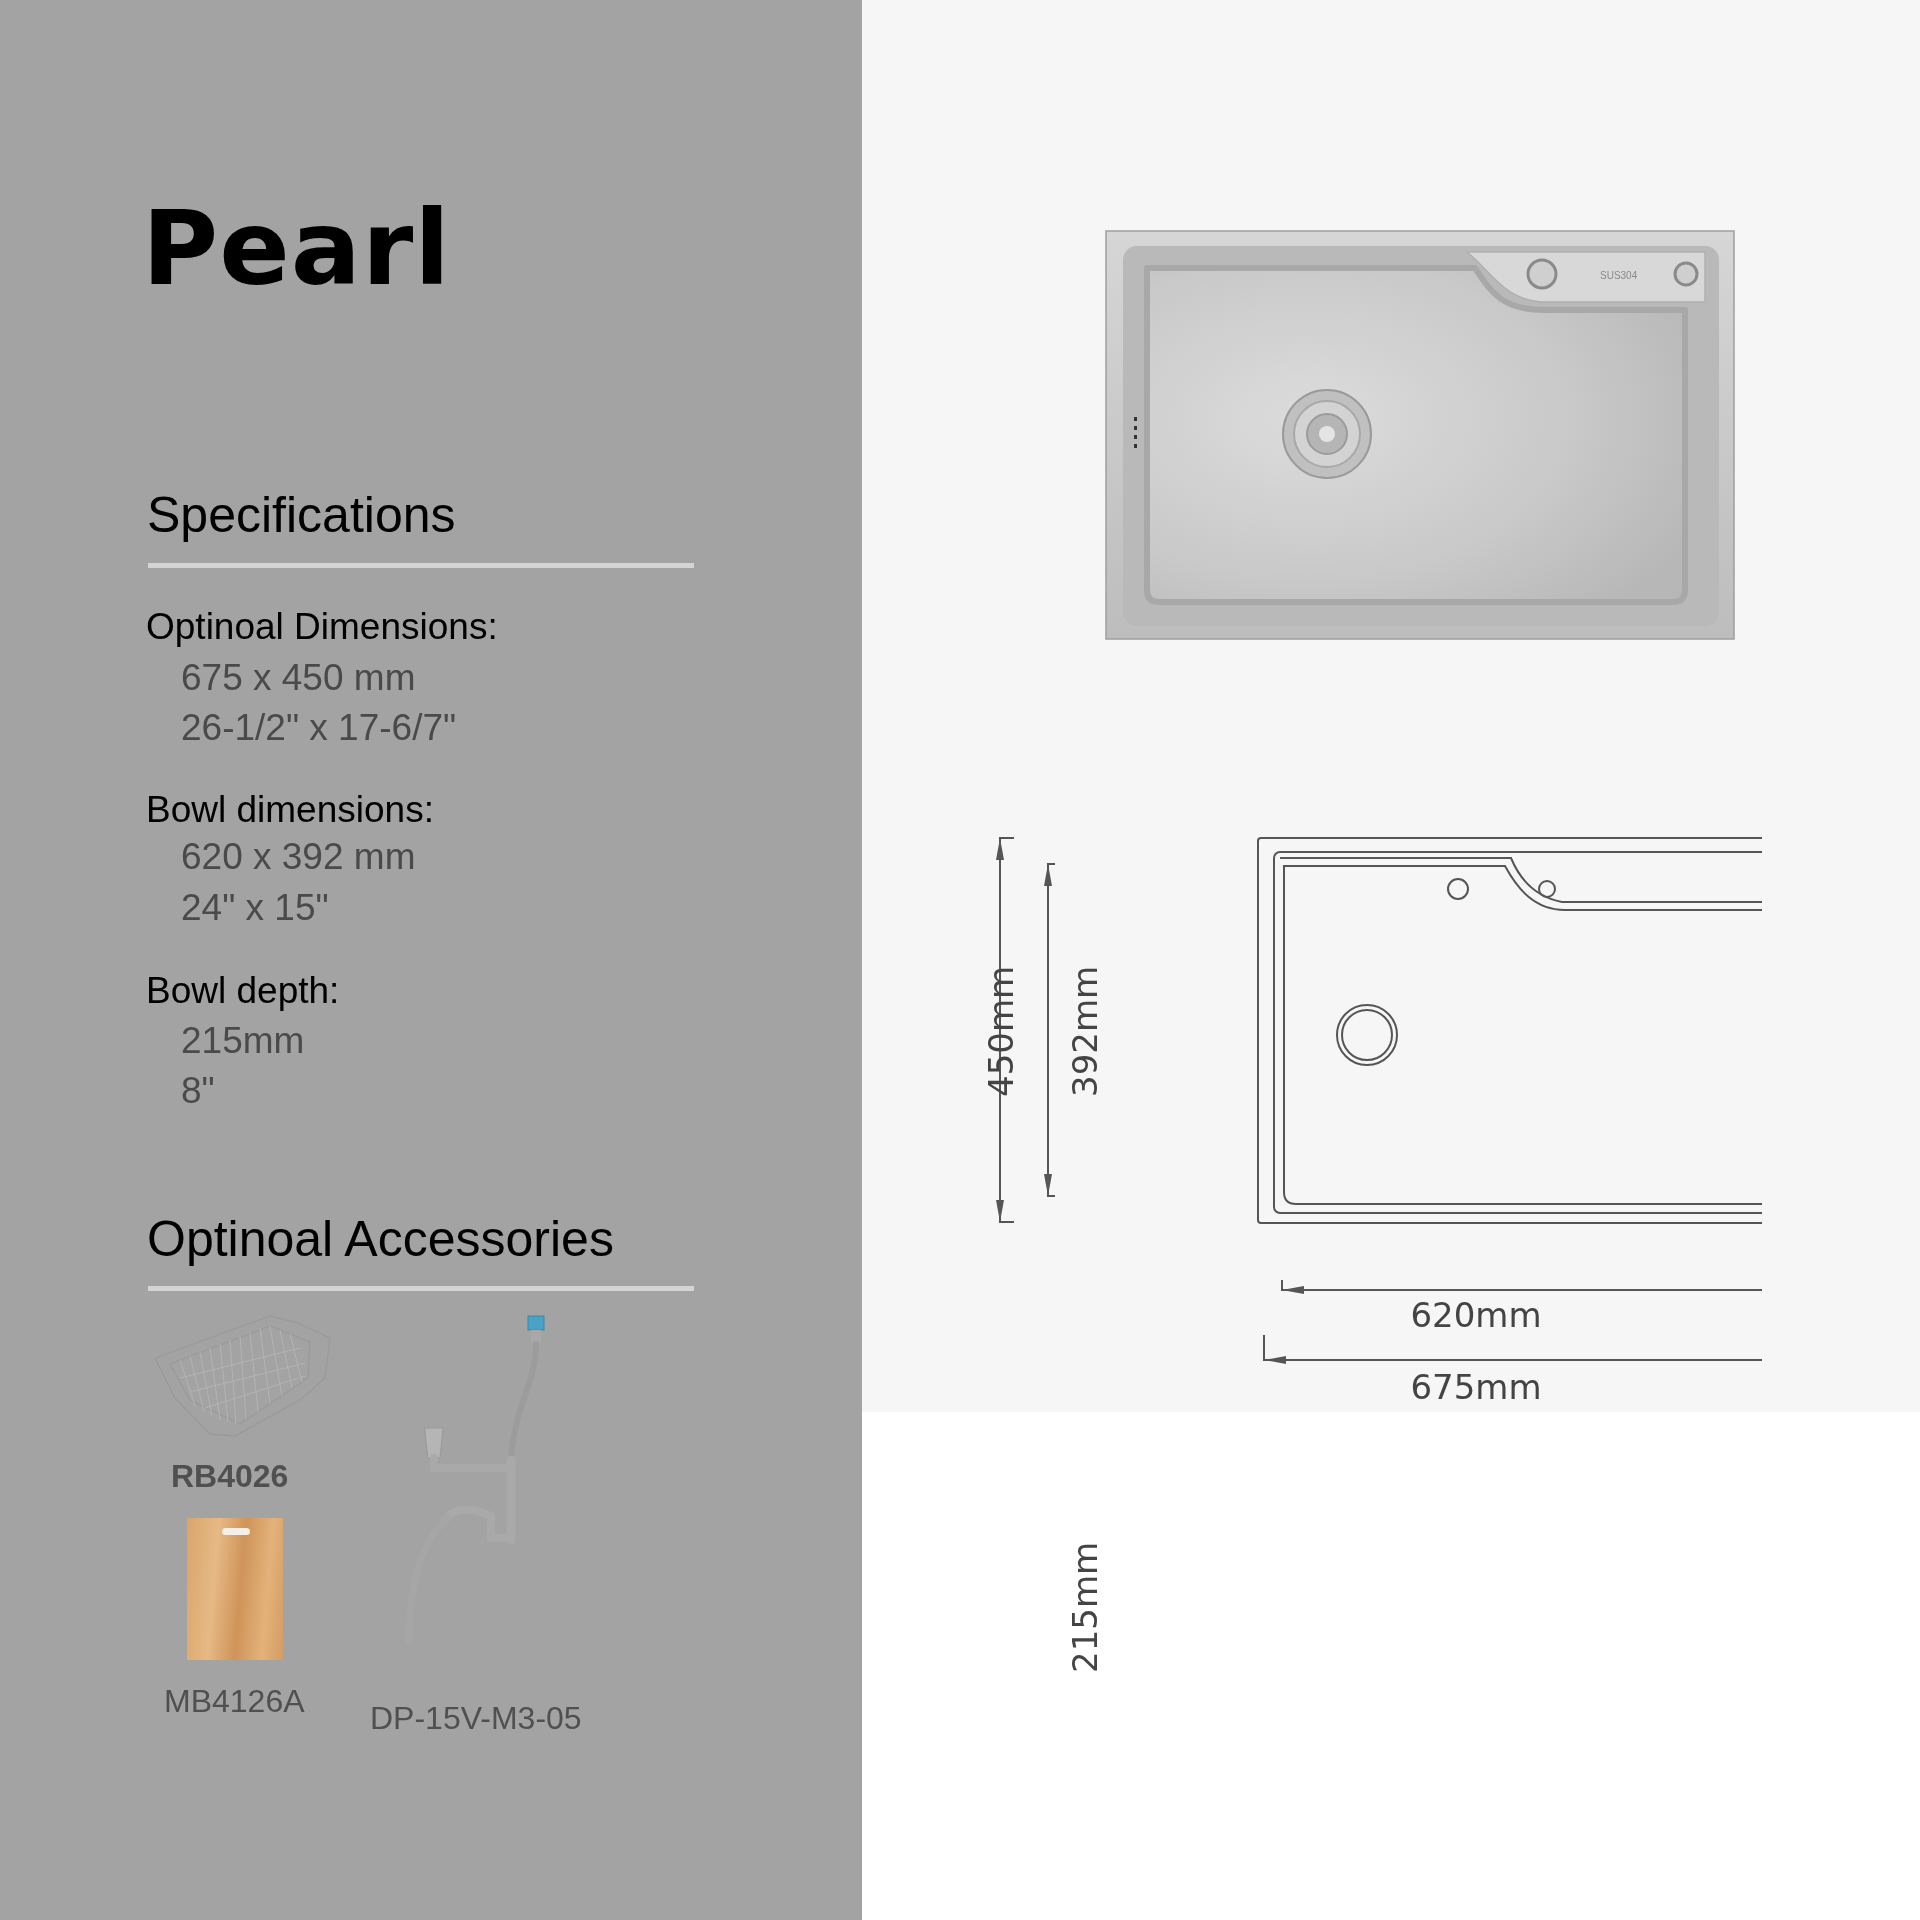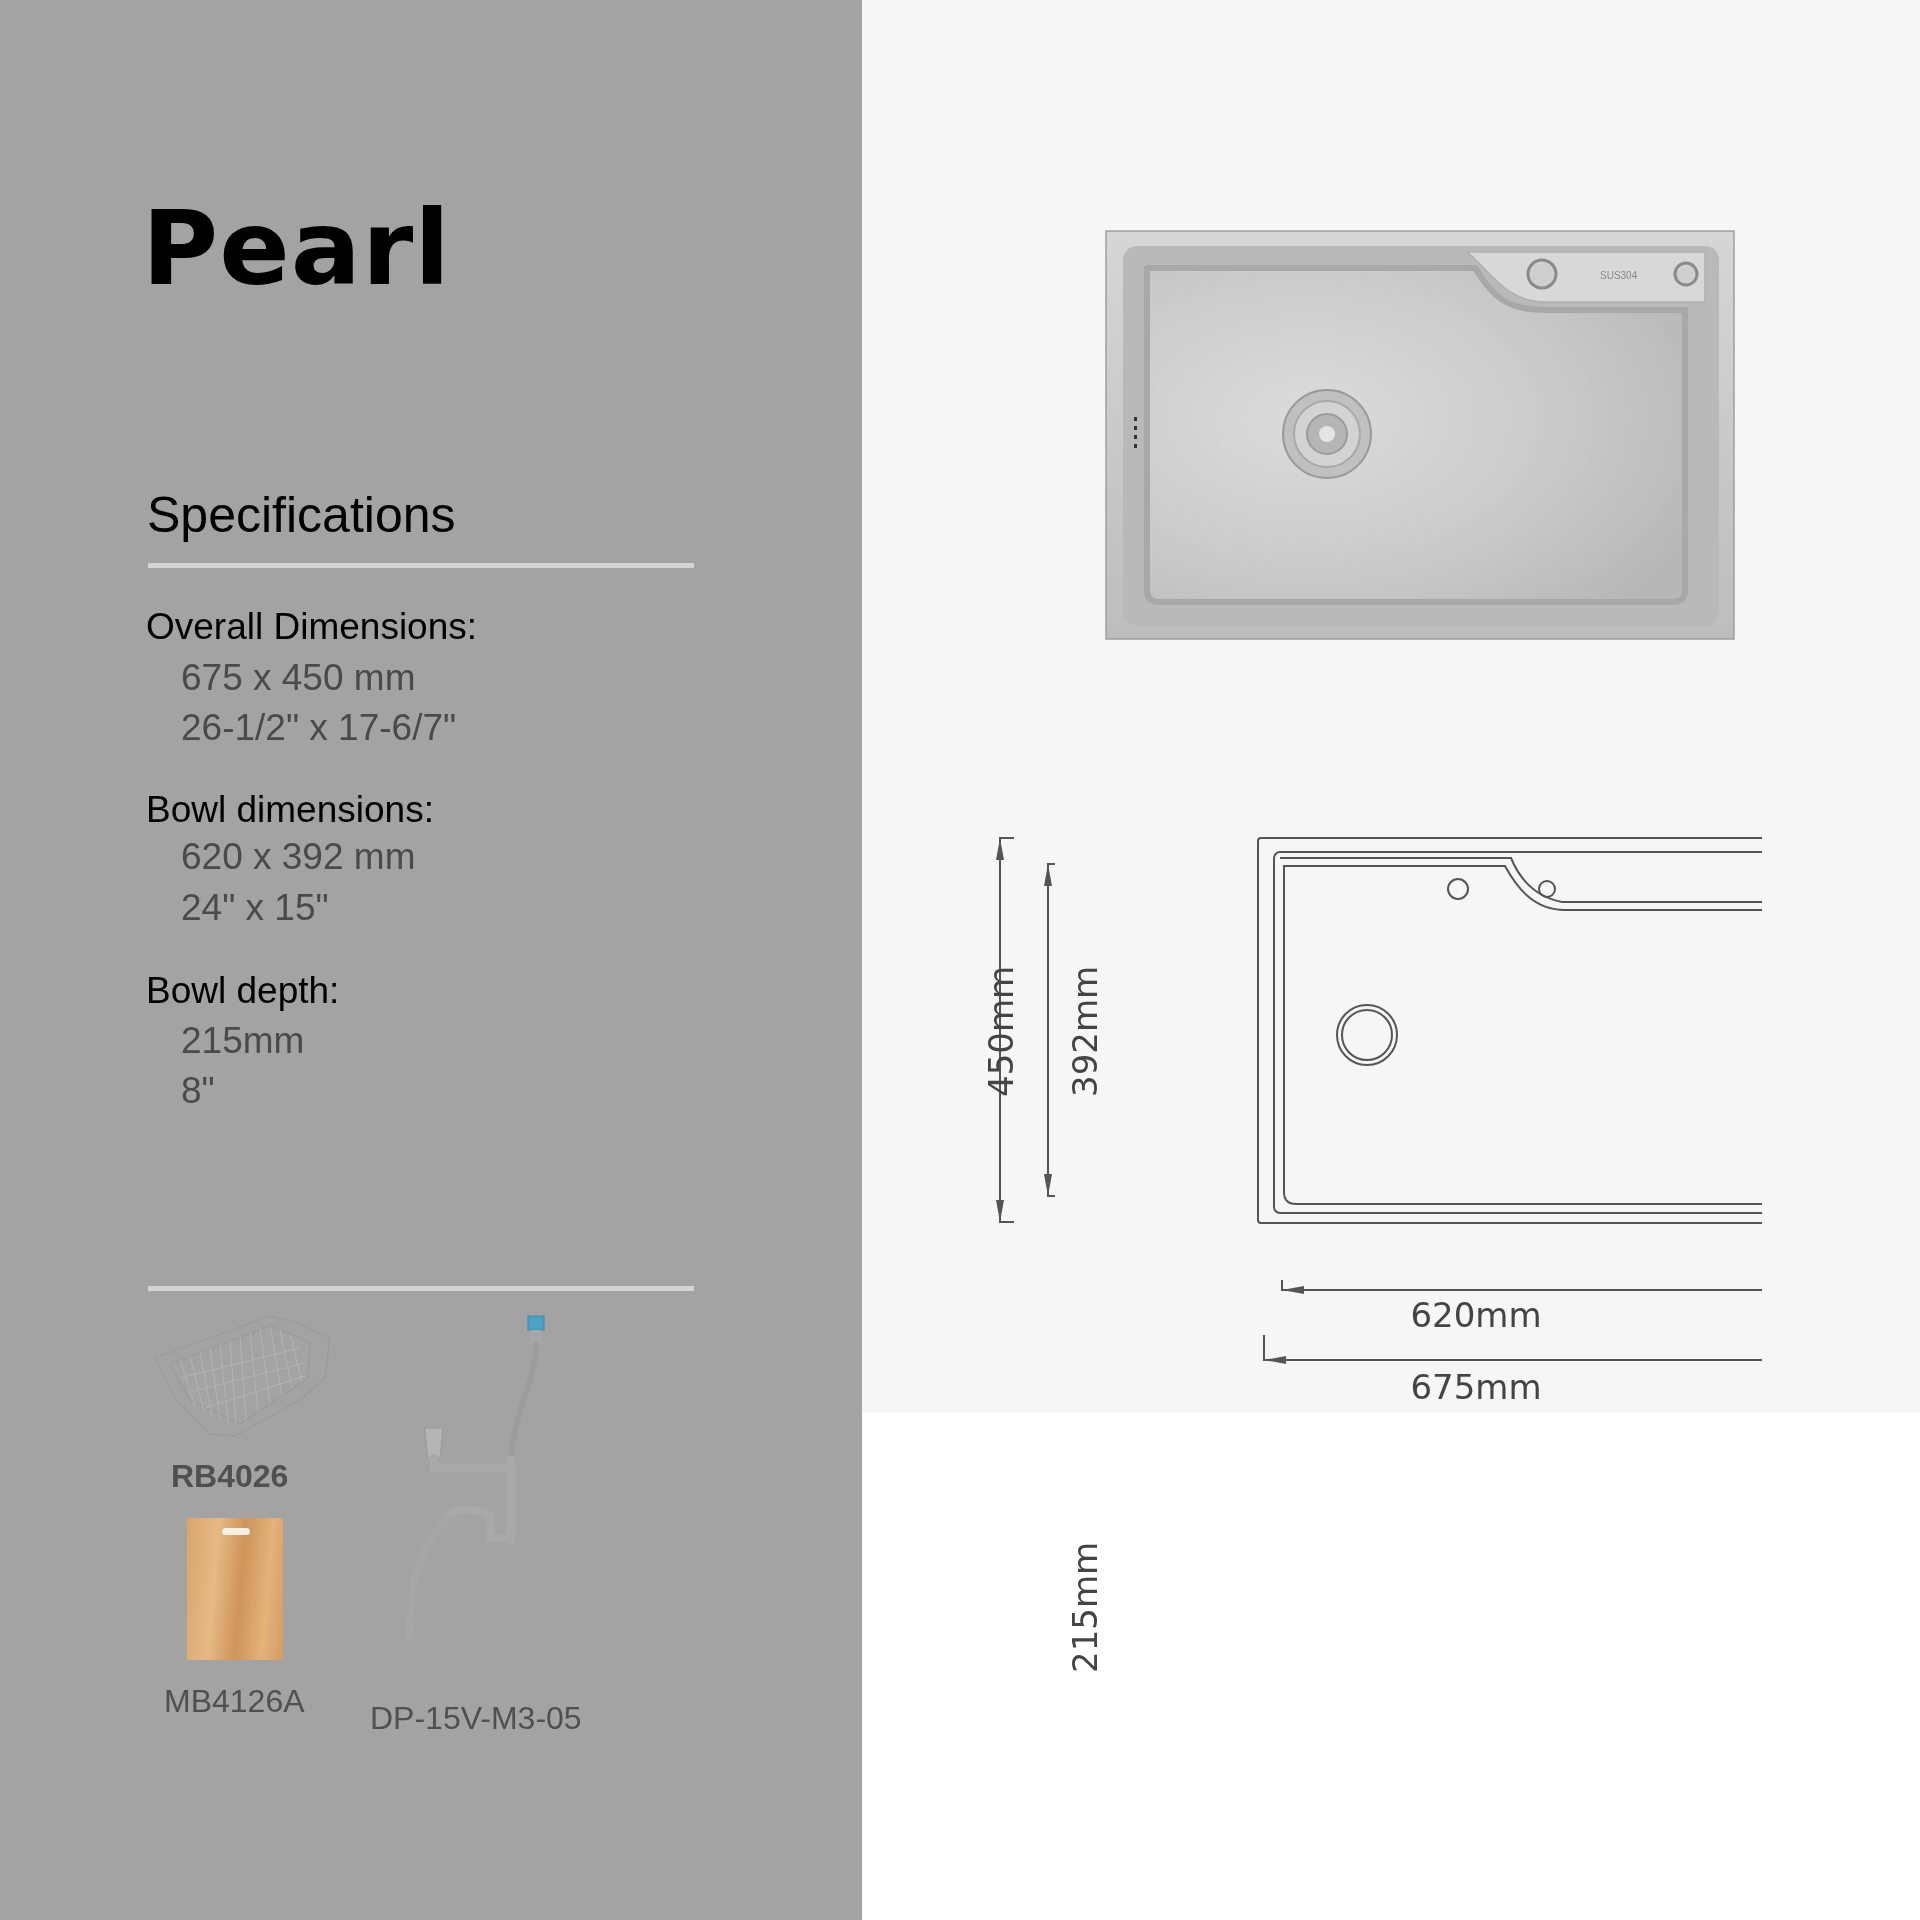--- a/index.html
+++ b/index.html
@@ -20,32 +20,33 @@
 </style>
 </head>
 <body>
 
 <div class="left">
   <div class="title">Pearl</div>
 
   <div class="section-h" style="top:490px;">Specifications</div>
   <div class="rule" style="top:563px;"></div>
 
-  <div class="spec-label" style="top:608px;">Overall Dimensions:</div>
+  <div class="spec-label" style="top:608px;">Optinoal Dimensions:</div>
   <div class="spec-val" style="top:659px;">675 x 450 mm</div>
   <div class="spec-val" style="top:709px;">26-1/2" x 17-6/7"</div>
 
   <div class="spec-label" style="top:791px;">Bowl dimensions:</div>
   <div class="spec-val" style="top:838px;">620 x 392 mm</div>
   <div class="spec-val" style="top:889px;">24" x 15"</div>
 
   <div class="spec-label" style="top:972px;">Bowl depth:</div>
   <div class="spec-val" style="top:1022px;">215mm</div>
   <div class="spec-val" style="top:1072px;">8"</div>
 
+  <div class="section-h" style="top:1214px;">Optinoal Accessories</div>
   <div class="rule" style="top:1286px;"></div>
 
   <svg style="position:absolute;left:150px;top:1308px;" width="190" height="140" viewBox="0 0 190 140">
     <g fill="none" stroke="#9a9a9a" stroke-width="1.3">
       <path d="M5 50 L120 8 L145 14 L180 30 L175 70 L150 92 L85 128 L60 126 L25 90 Z"></path>
       <path d="M20 56 L120 18 L160 34 L158 70 L90 116 L40 92 Z"></path>
       <g stroke="#b3b3b3" stroke-width="1">
         <line x1="30" y1="52" x2="45" y2="98"></line>
           <line x1="40" y1="48" x2="54" y2="104"></line>
         <line x1="50" y1="44" x2="62" y2="108"></line>

